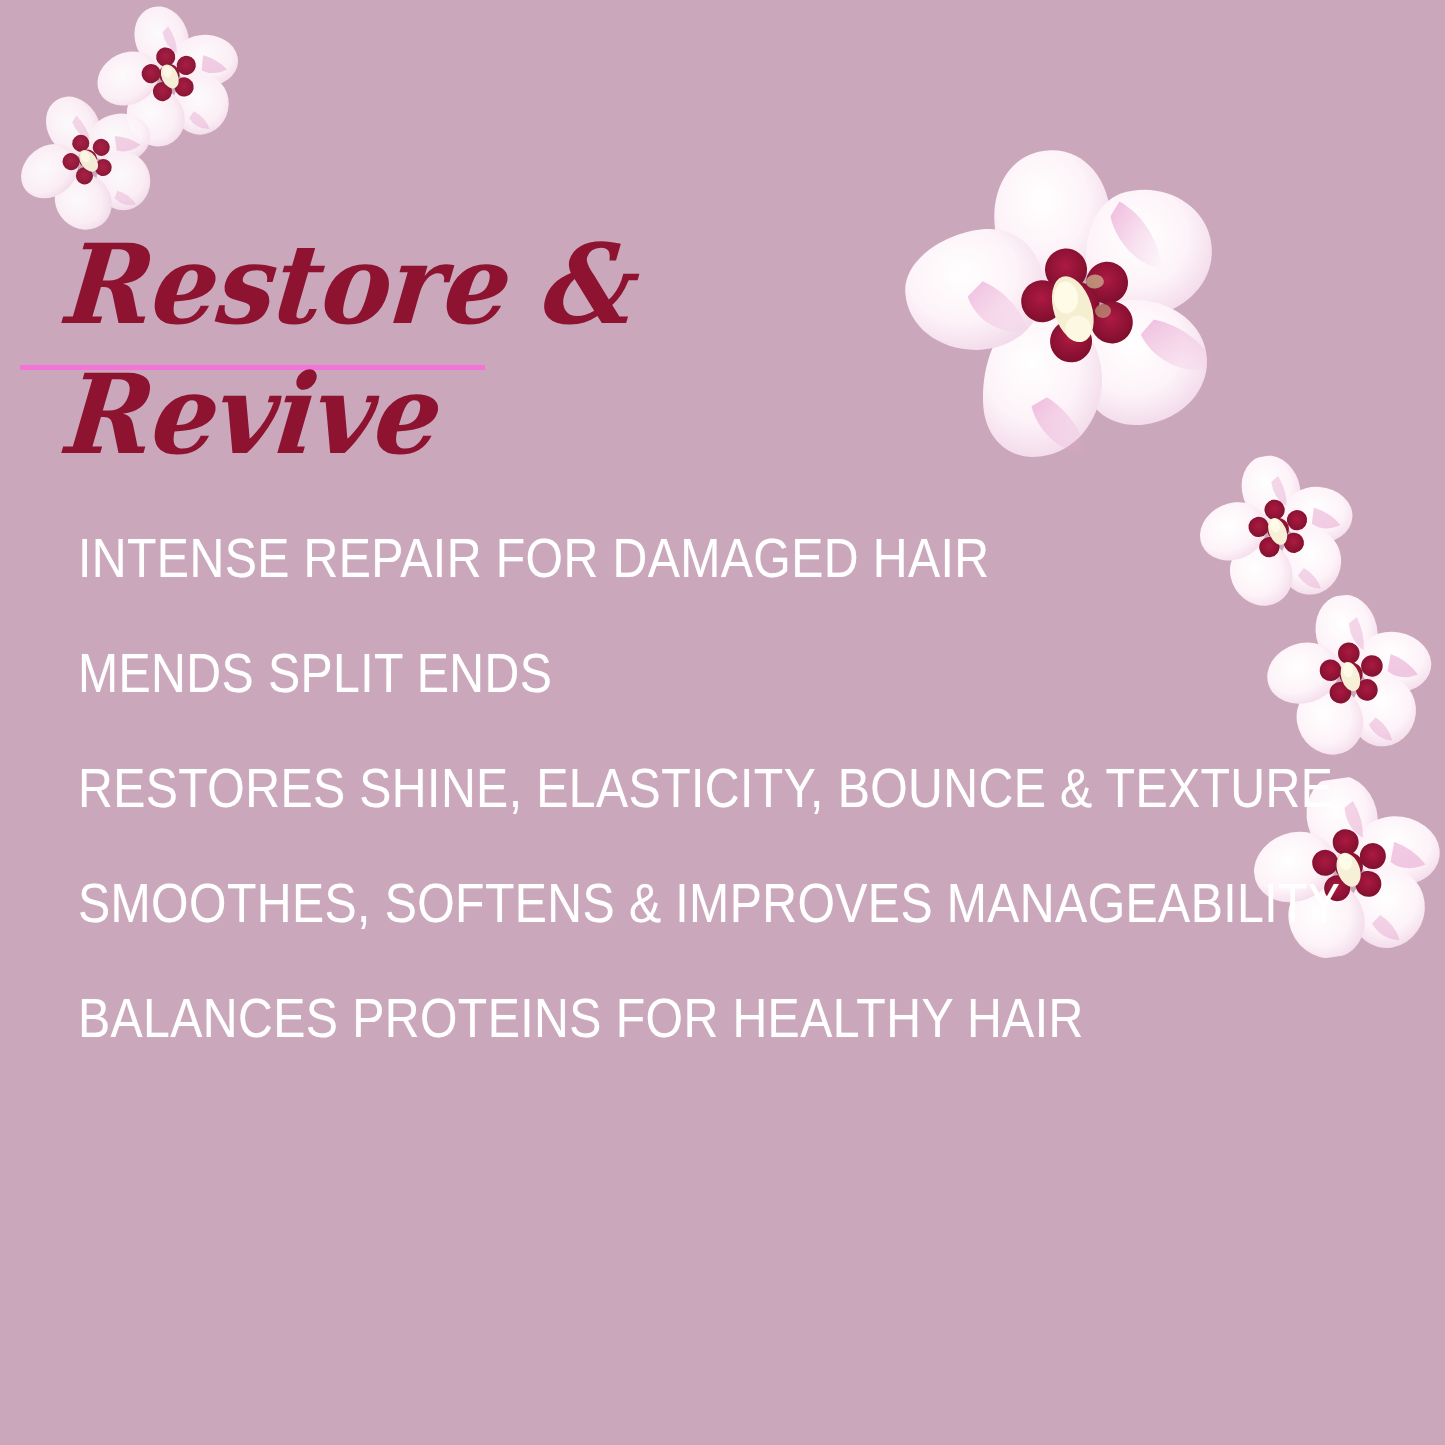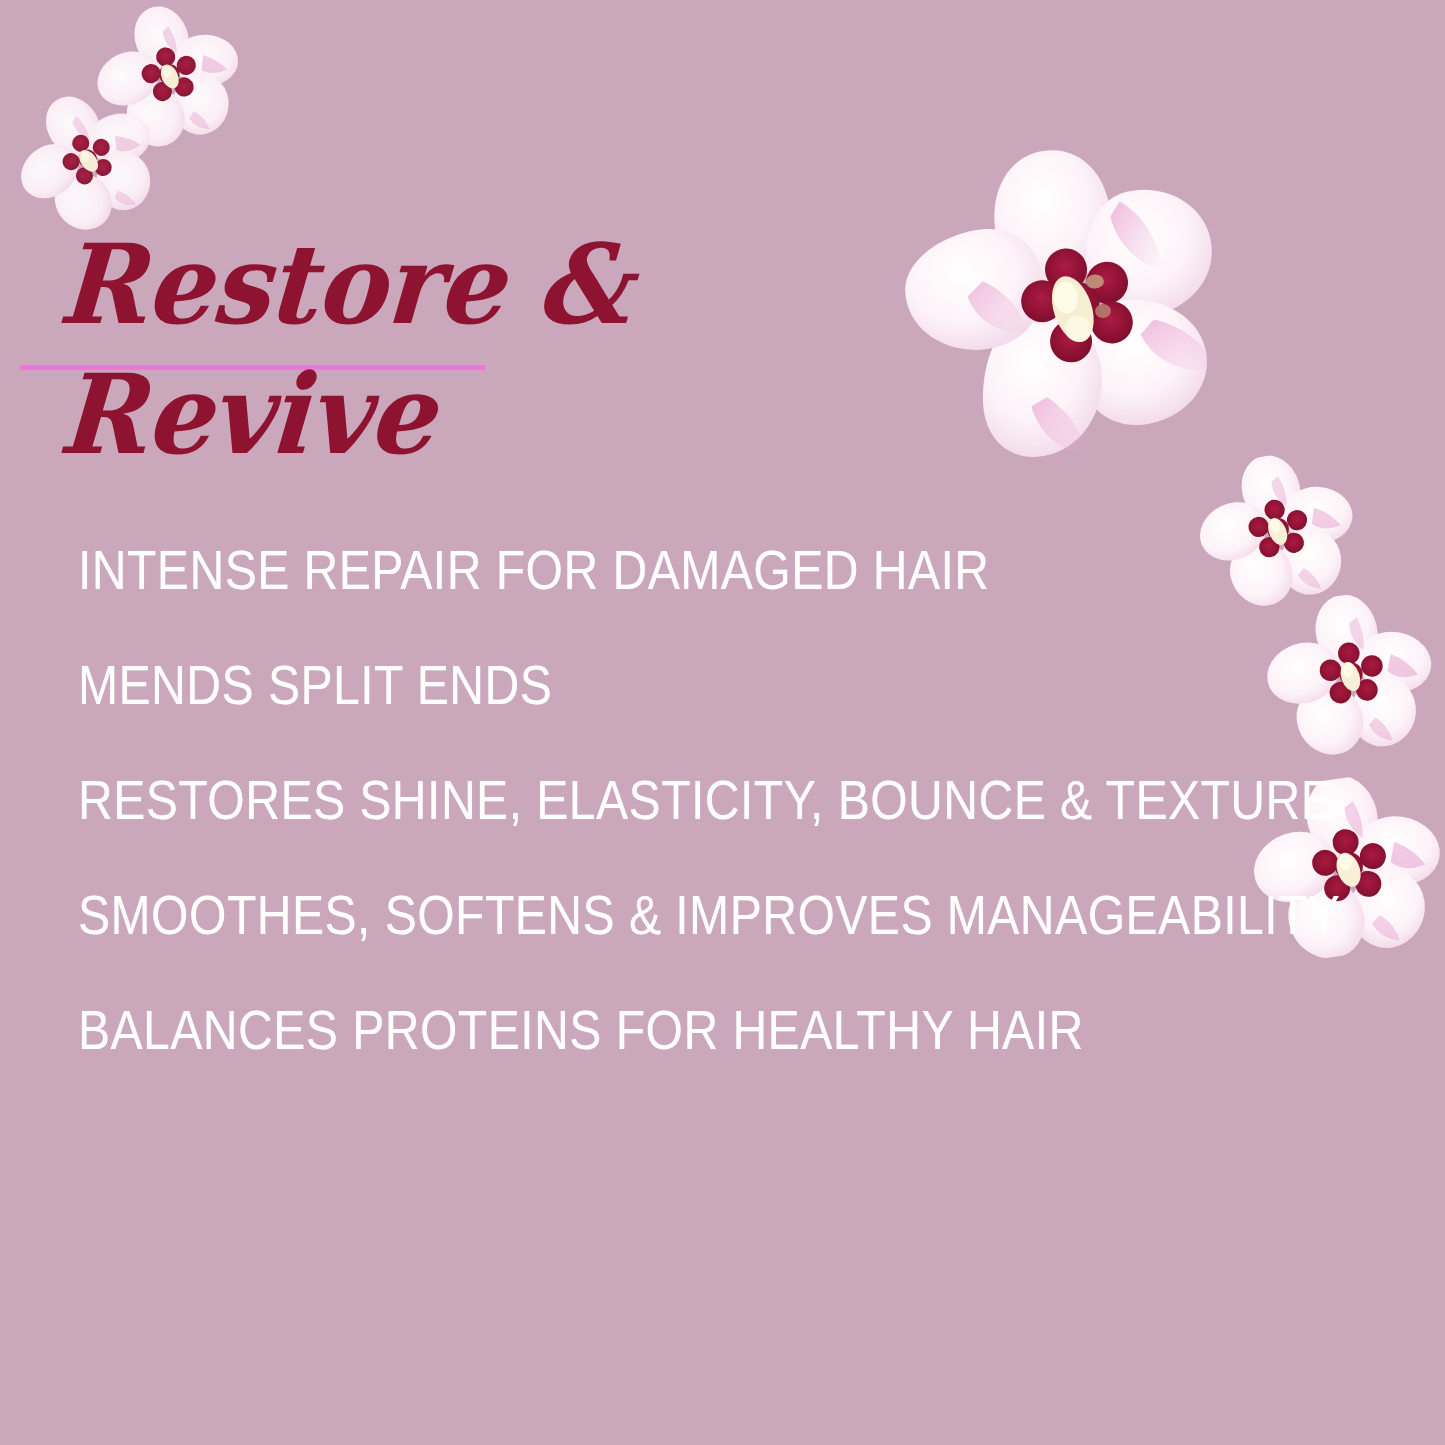--- a/index.html
+++ b/index.html
@@ -60,21 +60,21 @@
     top: 129px;
     width: 465px;
     height: 5px;
     background: #f473d8;
   }
 
   
   .benefits {
     position: absolute;
     left: 78px;
-    top: 512px;
+    top: 500px;
     width: 1300px;
   }
   .benefit-line {
     font-family: "Liberation Sans Narrow", "Liberation Sans", sans-serif;
     font-weight: 300;
     font-size: 56px;
     line-height: 115px;
     color: #ffffff;
     letter-spacing: 0.5px;
     white-space: nowrap;

